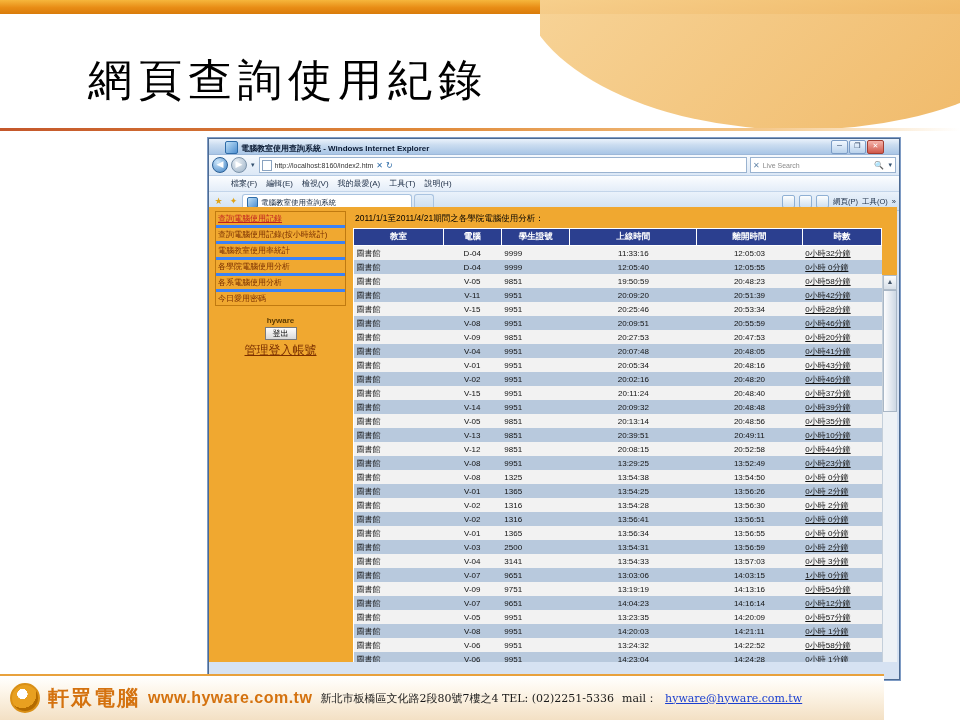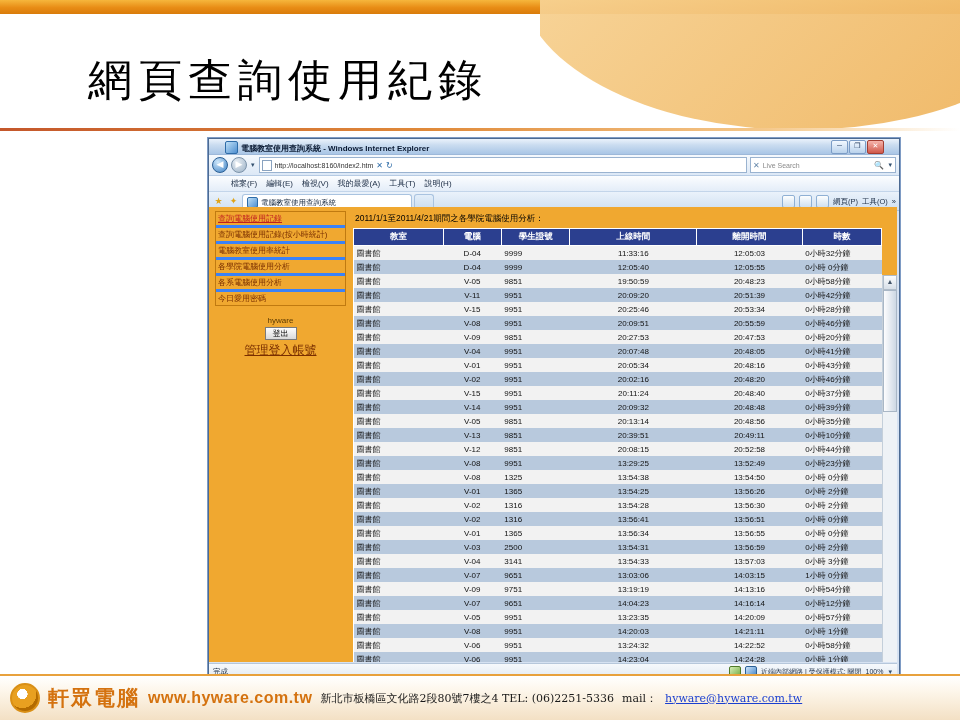--- a/index.html
+++ b/index.html
@@ -121,21 +121,21 @@
     width:140px;flex:0 0 auto;background:#f0a830;padding:4px 3px 0 6px;box-sizing:border-box;
   }
   .menu-box{border:1px solid #c07a10;background:#f0a830;}
   .menu-item{
     border-bottom:3px solid #3b82f6;padding:1px 2px;font-size:8px;color:#7a2f00;
     white-space:nowrap;overflow:hidden;
   }
   .menu-item:last-child{border-bottom:none;}
   .menu-item.active{color:#c02020;text-decoration:underline;}
   .side-foot{text-align:center;margin-top:10px;}
-  .side-foot .who{font-size:8px;color:#5c3a00;}
+  .side-foot .who{font-size:8px;color:#5c3a00;font-weight:bold;}
   .logout-btn{
     display:inline-block;margin:2px auto;padding:0 7px;font-size:8px;color:#000;
     background:linear-gradient(to bottom,#fdfdfd,#d9d9d9);border:1px solid #7a7a7a;
   }
   .side-foot .admin{font-size:12px;color:#7a2f00;text-decoration:underline;}
 
   .content{
     flex:1 1 auto;background:#f0a830;padding:4px 15px 0 4px;box-sizing:border-box;overflow:hidden;
   }
   .report-caption{font-size:8.5px;color:#000;margin:2px 0 3px 2px;white-space:nowrap;}
@@ -147,21 +147,21 @@
   table.rep td{
     font-size:8px;color:#111;border:none;padding:1.5px 3px;white-space:nowrap;
     background:#f2f2f2;
   }
   table.rep tr.alt td{background:#b8c9dd;}
   td.c-room{text-align:left;padding-left:4px;}
   td.c-pc{text-align:center;}
   td.c-sid{text-align:left;padding-left:2px;}
   td.c-in{text-align:center;}
   td.c-out{text-align:center;}
-  td.c-dur{text-align:left;padding-left:6px;}
+  td.c-dur{text-align:left;padding-left:6px;text-decoration:underline;}
 
   
   .vscroll{
     position:absolute;right:0;top:68px;width:14px;height:455px;background:#eef2f6;border-left:1px solid #c4cfda;
   }
   .vscroll .arrow{height:13px;background:linear-gradient(to bottom,#fbfcfd,#d7dfe8);border:1px solid #b0bcc9;font-size:7px;line-height:11px;text-align:center;color:#44566a;}
   .vscroll .thumb{position:absolute;top:15px;height:120px;left:0;right:0;background:linear-gradient(to right,#fdfdfe,#cdd8e4);border:1px solid #a9b7c6;}
 
   .ie-statusbar{
     position:absolute;left:0;bottom:0;width:688px;height:16px;
@@ -169,21 +169,21 @@
     display:flex;align-items:center;padding:0 4px;gap:4px;box-sizing:border-box;
   }
   .ie-statusbar .st-left{font-size:7.5px;color:#1b2c44;flex:1 1 auto;}
   .ie-statusbar .zone{font-size:7px;color:#1b2c44;white-space:nowrap;}
   .ie-statusbar .zico{width:10px;height:10px;border-radius:2px;background:linear-gradient(135deg,#d6efb8,#72a93f);border:1px solid #4e7a28;}
   .ie-statusbar .zico2{width:10px;height:10px;border-radius:2px;background:linear-gradient(135deg,#cfe5fa,#3b7fc4);border:1px solid #2a5f95;}
   .ie-statusbar .zoom{font-size:7px;color:#1b2c44;white-space:nowrap;}
 
   
   .footer{
-    position:absolute;left:0;bottom:0;width:960px;height:46px;
+    position:absolute;left:0;bottom:0;width:884px;height:46px;
     background:linear-gradient(to bottom,#ffffff 0%,#fdf6ea 35%,#f3e0c4 100%);
     border-top:2px solid #e8a13c;
     display:flex;align-items:center;padding:0 10px;box-sizing:border-box;gap:8px;
   }
   .footer .logo-mark{
     width:26px;height:26px;flex:0 0 auto;border-radius:50%;
     background:radial-gradient(circle at 40% 35%,#ffffff 0 22%,#e8a020 23% 60%,#b36b00 61% 100%);
     border:2px solid #d98f15;
   }
   .footer .cn{
@@ -545,30 +545,22 @@
       </table>
     </div>
 
     <div class="vscroll">
       <div class="arrow">▲</div>
       <div class="thumb"></div>
 
     </div>
   </div>
 
-  <div class="ie-statusbar">
-    <div class="st-left">完成</div>
-    <div class="zico"></div>
-    <div class="zico2"></div>
-    <div class="zone">近端內部網路 | 受保護模式: 關閉</div>
-    <div class="zoom">100%</div>
-    <div class="nav-drop">▾</div>
-  </div>
 </div>
 
 <div class="footer">
   <div class="logo-mark"></div>
   <div class="cn">軒眾電腦</div>
   <div class="site">www.hyware.com.tw</div>
-  <div class="addr2">新北市板橋區文化路2段80號7樓之4  TEL: (06)2251-5336</div>
+  <div class="addr2">新北市板橋區文化路2段80號7樓之4  TEL: (02)2251-5336</div>
   <div class="mailbl">mail：</div>
   <div class="maillink">hyware@hyware.com.tw</div>
 </div>
 
 </body></html>

